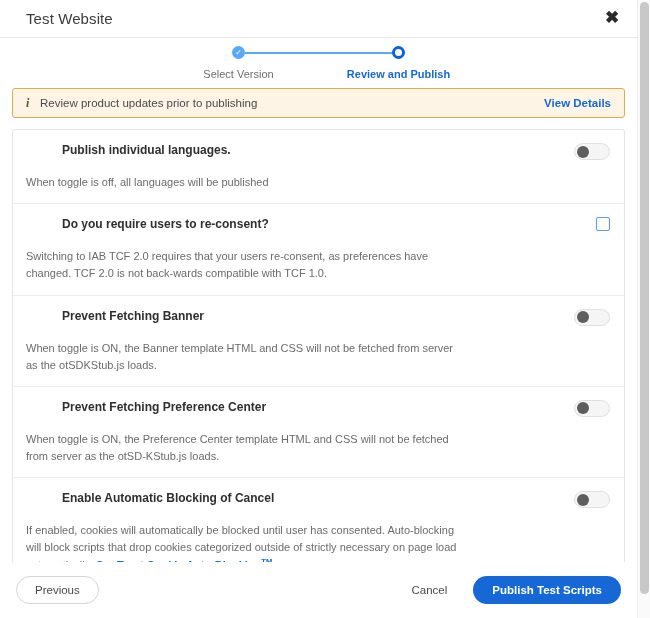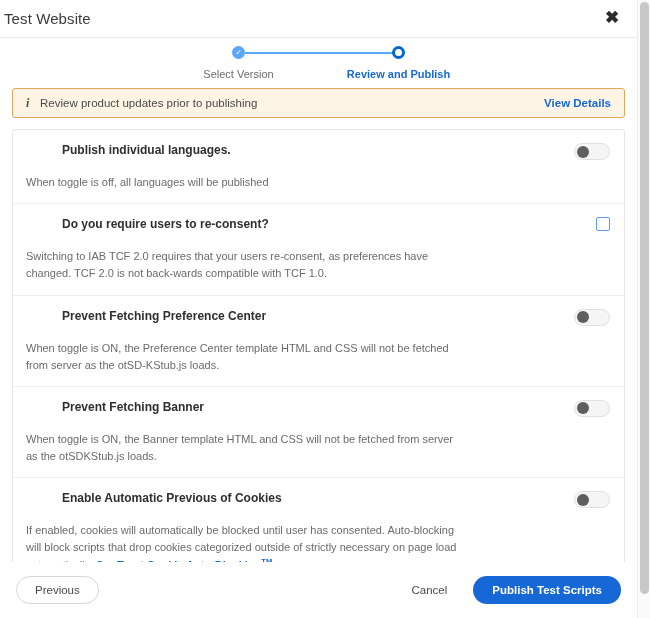--- a/index.html
+++ b/index.html
@@ -42,21 +42,21 @@
     top: 0; left: 0;
     width: 637px;
     height: 618px;
     background: #ffffff;
   }
 
   
   .modal-header {
     position: relative;
     height: 38px;
-    padding: 0 4px;
+    padding: 0 26px;
     display: flex;
     align-items: center;
     border-bottom: 1px solid #e8e8e8;
   }
   .modal-title {
     font-size: 15px;
     color: #3c3c3c;
     letter-spacing: .1px;
   }
   .close-btn {
@@ -372,45 +372,45 @@
           <div class="row-title">Do you require users to re-consent?</div>
           <div class="row-desc">Switching to IAB TCF 2.0 requires that your users re-consent, as preferences have changed. TCF 2.0 is not back-wards compatible with TCF 1.0.</div>
         </div>
         <div class="row-control">
           <div class="checkbox"></div>
         </div>
       </div>
 
       <div class="row">
         <div class="row-body">
-          <div class="row-title">Prevent Fetching Preference Center</div>
-          <div class="row-desc">When toggle is ON, the Preference Center template HTML and CSS will not be fetched from server as the otSD-KStub.js loads.</div>
+          <div class="row-title">Prevent Fetching Banner</div>
+          <div class="row-desc">When toggle is ON, the Banner template HTML and CSS will not be fetched from server as the otSDKStub.js loads.</div>
         </div>
         <div class="row-control">
           <div class="toggle">
             <div class="knob"></div>
           </div>
         </div>
       </div>
 
       <div class="row">
         <div class="row-body">
-          <div class="row-title">Prevent Fetching Banner</div>
-          <div class="row-desc">When toggle is ON, the Banner template HTML and CSS will not be fetched from server as the otSDKStub.js loads.</div>
+          <div class="row-title">Prevent Fetching Preference Center</div>
+          <div class="row-desc">When toggle is ON, the Preference Center template HTML and CSS will not be fetched from server as the otSD-KStub.js loads.</div>
         </div>
         <div class="row-control">
           <div class="toggle">
             <div class="knob"></div>
           </div>
         </div>
       </div>
 
       <div class="row">
         <div class="row-body">
-          <div class="row-title">Enable Automatic Previous of Cookies</div>
+          <div class="row-title">Enable Automatic Blocking of Cancel</div>
           <div class="row-desc"><span>If enabled, cookies will automatically be blocked until user has consented. Auto-blocking will block scripts that drop cookies categorized outside of strictly necessary on page load automatically. </span><span class="inline-link"><span>OneTrust Cookie Auto-Blocking</span><sup>TM</sup></span></div>
         </div>
         <div class="row-control">
           <div class="toggle">
             <div class="knob"></div>
           </div>
         </div>
       </div>
 
 

